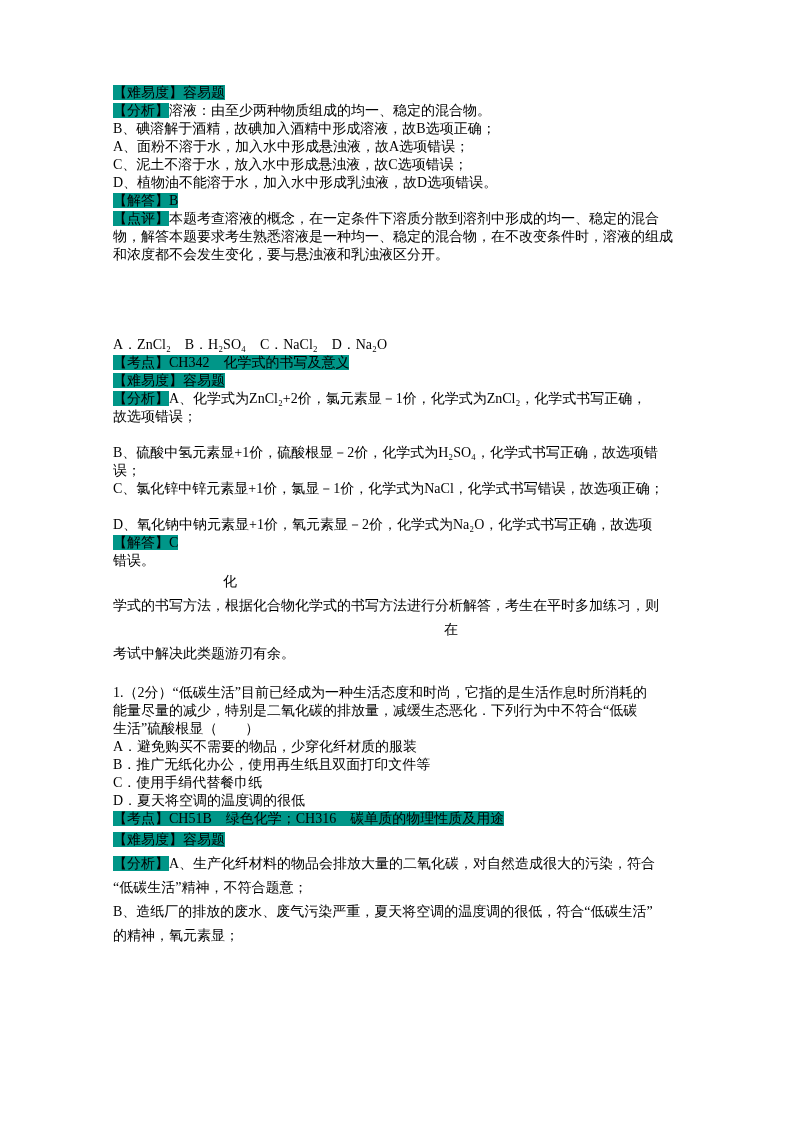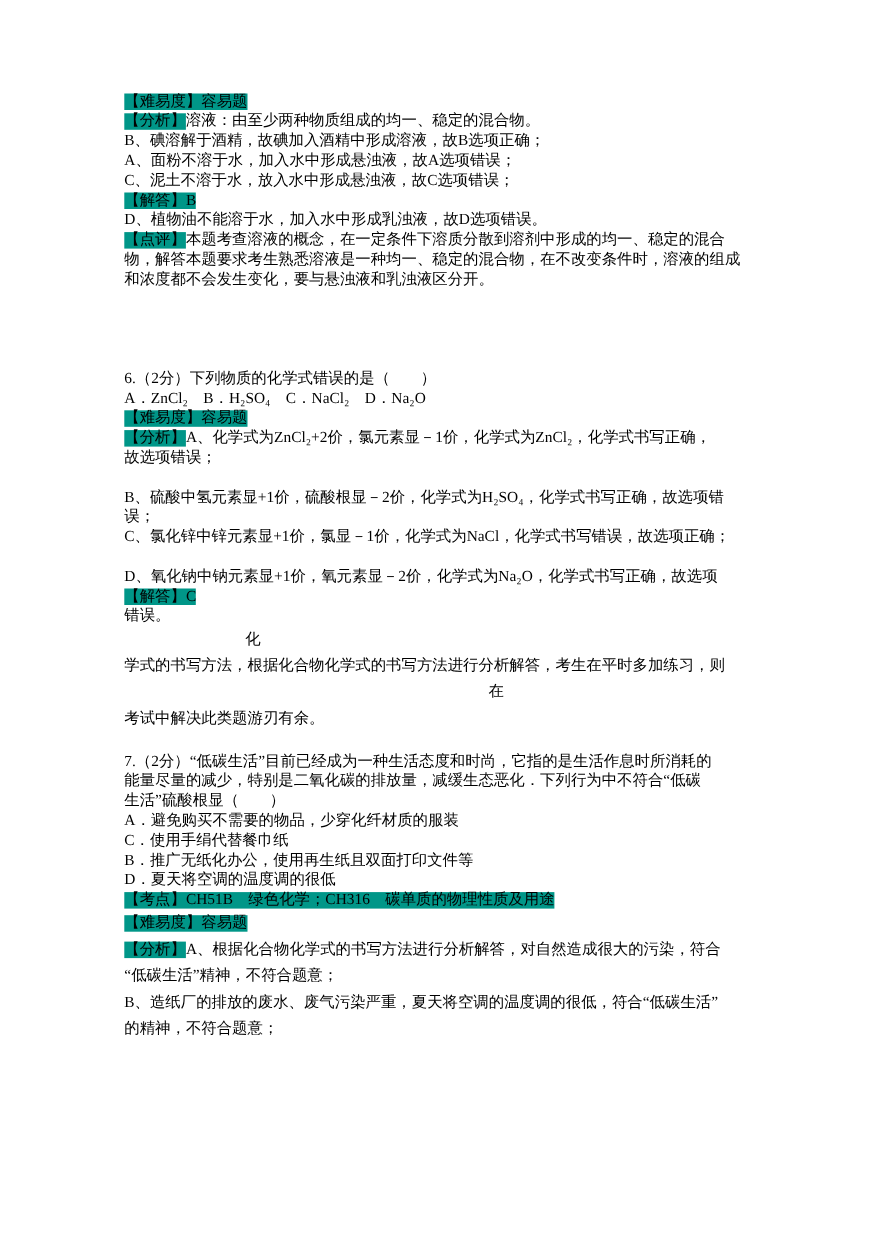--- a/index.html
+++ b/index.html
@@ -45,33 +45,33 @@
 <body>
 
 <div class="page" data-name="document-page">
   <div class="content" data-name="document-content">
       <div class="block" data-name="q5-answer-block">
         <div class="line" data-name="text-line"><span data-name="highlighted-label" class="hl">【难易度】容易题</span></div>
         <div class="line" data-name="text-line"><span data-name="highlighted-label" class="hl">【分析】</span><span data-name="text-run">溶液：由至少两种物质组成的均一、稳定的混合物。</span></div>
         <div class="line" data-name="text-line"><span data-name="text-run">B、碘溶解于酒精，故碘加入酒精中形成溶液，故B选项正确；</span></div>
         <div class="line" data-name="text-line"><span data-name="text-run">A、面粉不溶于水，加入水中形成悬浊液，故A选项错误；</span></div>
         <div class="line" data-name="text-line"><span data-name="text-run">C、泥土不溶于水，放入水中形成悬浊液，故C选项错误；</span></div>
+        <div class="line" data-name="text-line"><span data-name="text-run">D、植物油不能溶于水，加入水中形成乳浊液，故D选项错误。</span></div>
         <div class="line" data-name="text-line"><span data-name="highlighted-label" class="hl">【解答】B</span></div>
-        <div class="line" data-name="text-line"><span data-name="text-run">D、植物油不能溶于水，加入水中形成乳浊液，故D选项错误。</span></div>
         <div class="line" data-name="text-line"><span data-name="highlighted-label" class="hl">【点评】</span><span data-name="text-run">本题考查溶液的概念，在一定条件下溶质分散到溶剂中形成的均一、稳定的混合</span></div>
         <div class="line" data-name="text-line"><span data-name="text-run">物，解答本题要求考生熟悉溶液是一种均一、稳定的混合物，在不改变条件时，溶液的组成</span></div>
         <div class="line" data-name="text-line"><span data-name="text-run">和浓度都不会发生变化，要与悬浊液和乳浊液区分开。</span></div>
         <div class="line" data-name="blank-line">&nbsp;</div>
         <div class="line" data-name="blank-line">&nbsp;</div>
         <div class="line" data-name="blank-line">&nbsp;</div>
         <div class="line" data-name="blank-line">&nbsp;</div>
       </div>
       <div class="block" data-name="q6-block">
-        <div class="line" data-name="text-line"><span data-name="text-run">6.（2分）下列物质的化学式错误的是（　　）</span></div>
         <div class="line" data-name="text-line"><span data-name="text-run">A．ZnCl₂　B．H₂SO₄　C．NaCl₂　D．Na₂O</span></div>
+        <div class="line" data-name="text-line"><span data-name="highlighted-label" class="hl">【考点】CH342　化学式的书写及意义</span></div>
         <div class="line" data-name="text-line"><span data-name="highlighted-label" class="hl">【难易度】容易题</span></div>
         <div class="line" data-name="text-line"><span data-name="highlighted-label" class="hl">【分析】</span><span data-name="text-run">A、化学式为ZnCl₂+2价，氯元素显－1价，化学式为ZnCl₂，化学式书写正确，</span></div>
         <div class="line" data-name="text-line"><span data-name="text-run">故选项错误；</span></div>
         <div class="line" data-name="blank-line">&nbsp;</div>
         <div class="line" data-name="text-line"><span data-name="text-run">B、硫酸中氢元素显+1价，硫酸根显－2价，化学式为H₂SO₄，化学式书写正确，故选项错</span></div>
         <div class="line" data-name="text-line"><span data-name="text-run">误；</span></div>
         <div class="line" data-name="text-line"><span data-name="text-run">C、氯化锌中锌元素显+1价，氯显－1价，化学式为NaCl，化学式书写错误，故选项正确；</span></div>
         <div class="line" data-name="blank-line">&nbsp;</div>
         <div class="line" data-name="text-line"><span data-name="text-run">D、氧化钠中钠元素显+1价，氧元素显－2价，化学式为Na₂O，化学式书写正确，故选项</span></div>
         <div class="line" data-name="text-line"><span data-name="highlighted-label" class="hl">【解答】C</span></div>
@@ -80,30 +80,30 @@
       <div class="block" data-name="q6-review-block">
         <div class="line" data-name="text-line" style="margin-left: 110px;"><span data-name="text-run">化</span></div>
         <div class="line" data-name="text-line"><span data-name="text-run">学式的书写方法，根据化合物化学式的书写方法进行分析解答，考生在平时多加练习，则</span></div>
         <div class="line" data-name="text-line" style="margin-left: 331px;"><span data-name="text-run">在</span></div>
         <div class="line" data-name="text-line"><span data-name="text-run">考试中解决此类题游刃有余。</span></div>
       </div>
       <div class="block" data-name="gap-block">
         <div class="line" data-name="blank-line">&nbsp;</div>
       </div>
       <div class="block" data-name="q7-block">
-        <div class="line" data-name="text-line"><span data-name="text-run">7.（2分）“低碳生活”目前已经成为一种生活态度和时尚，它指的是生活作息时所消耗的</span></div>
+        <div class="line" data-name="text-line"><span data-name="text-run">1.（2分）“低碳生活”目前已经成为一种生活态度和时尚，它指的是生活作息时所消耗的</span></div>
         <div class="line" data-name="text-line"><span data-name="text-run">能量尽量的减少，特别是二氧化碳的排放量，减缓生态恶化．下列行为中不符合“低碳</span></div>
         <div class="line" data-name="text-line"><span data-name="text-run">生活”硫酸根显（　　）</span></div>
         <div class="line" data-name="text-line"><span data-name="text-run">A．避免购买不需要的物品，少穿化纤材质的服装</span></div>
+        <div class="line" data-name="text-line"><span data-name="text-run">B．推广无纸化办公，使用再生纸且双面打印文件等</span></div>
         <div class="line" data-name="text-line"><span data-name="text-run">C．使用手绢代替餐巾纸</span></div>
-        <div class="line" data-name="text-line"><span data-name="text-run">B．推广无纸化办公，使用再生纸且双面打印文件等</span></div>
         <div class="line" data-name="text-line"><span data-name="text-run">D．夏天将空调的温度调的很低</span></div>
         <div class="line" data-name="text-line"><span data-name="highlighted-label" class="hl">【考点】CH51B　绿色化学；CH316　碳单质的物理性质及用途</span></div>
       </div>
       <div class="block" data-name="q7-analysis-block">
         <div class="line" data-name="text-line"><span data-name="highlighted-label" class="hl">【难易度】容易题</span></div>
-        <div class="line" data-name="text-line"><span data-name="highlighted-label" class="hl">【分析】</span><span data-name="text-run">A、根据化合物化学式的书写方法进行分析解答，对自然造成很大的污染，符合</span></div>
+        <div class="line" data-name="text-line"><span data-name="highlighted-label" class="hl">【分析】</span><span data-name="text-run">A、生产化纤材料的物品会排放大量的二氧化碳，对自然造成很大的污染，符合</span></div>
         <div class="line" data-name="text-line"><span data-name="text-run">“低碳生活”精神，不符合题意；</span></div>
         <div class="line" data-name="text-line"><span data-name="text-run">B、造纸厂的排放的废水、废气污染严重，夏天将空调的温度调的很低，符合“低碳生活”</span></div>
-        <div class="line" data-name="text-line"><span data-name="text-run">的精神，不符合题意；</span></div>
+        <div class="line" data-name="text-line"><span data-name="text-run">的精神，氧元素显；</span></div>
       </div>
     </div>
 </div>
 
 </body></html>

